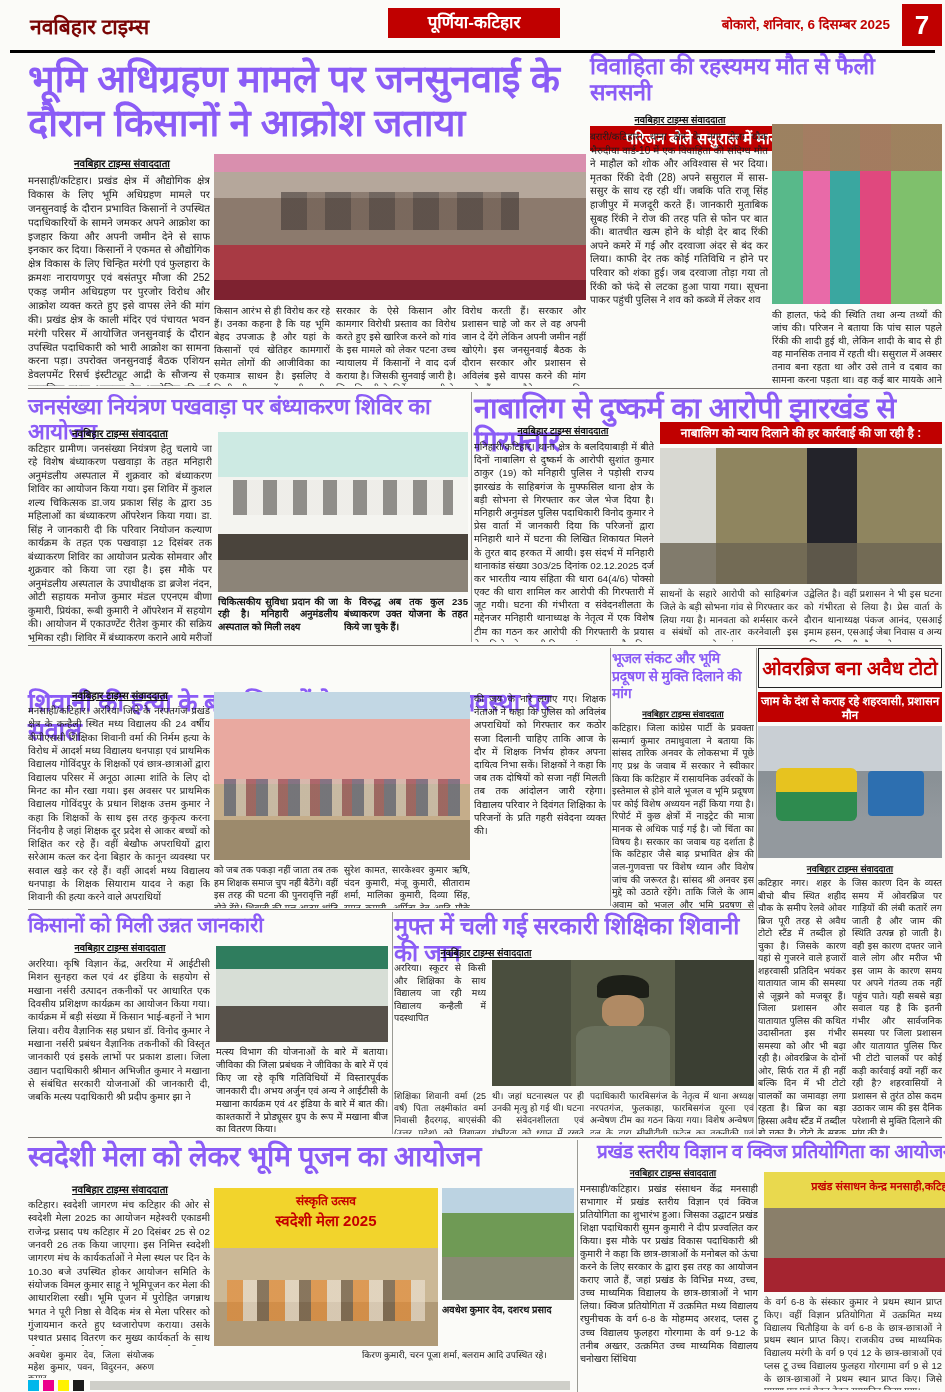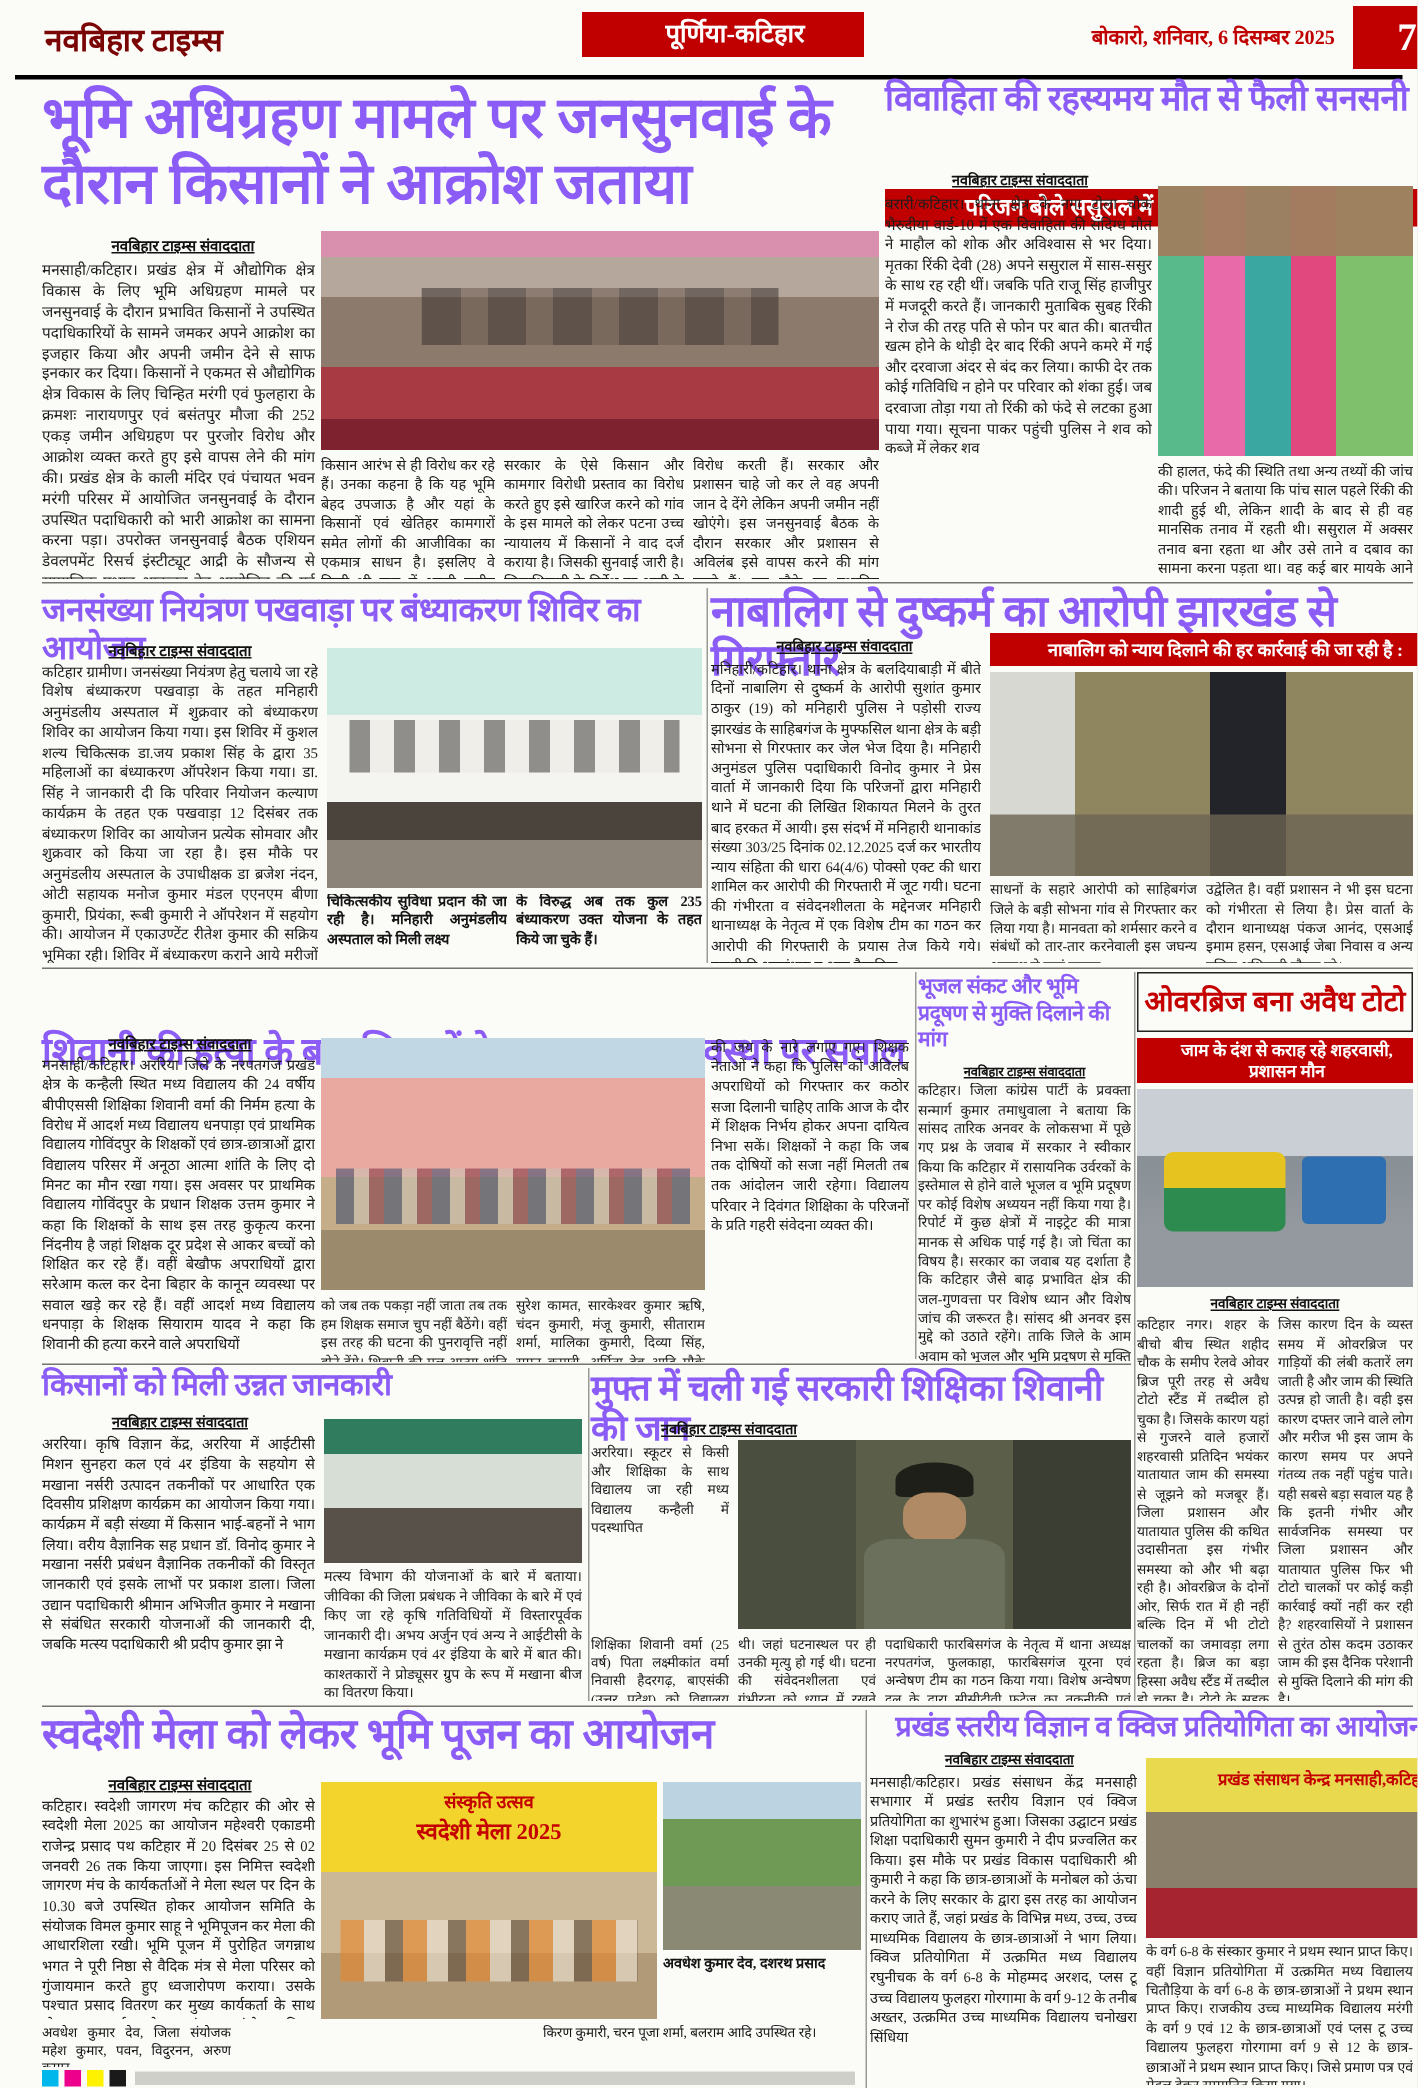--- a/index.html
+++ b/index.html
@@ -1,22 +1,22 @@
 <!DOCTYPE html>
 <html><head>
 <meta charset="utf-8">
 <style>
   html,body{margin:0;padding:0;background:#e8e8e4;}
   .page{position:relative;width:945px;height:1392px;margin:0 auto;background:#fbfbf8;
-        font-family:Liberation Serif, serif;color:#141414;overflow:hidden;}
+        font-family:Liberation Sans, sans-serif;color:#141414;overflow:hidden;}
   .abs{position:absolute;}
   .hl{font-weight:bold;color:#8b5cf6;line-height:1.15;letter-spacing:-.2px;}
   .bt{font-size:10.2px;line-height:1.36;text-align:justify;overflow:hidden;color:#1c1c1c;}
   .by{font-weight:bold;font-size:10px;text-align:center;text-decoration:underline;color:#111;}
-  .rb{background:#c00000;color:#fff;font-weight:bold;text-align:center;overflow:hidden;padding-left:16px;}
+  .rb{background:#c00000;color:#fff;font-weight:bold;text-align:center;overflow:hidden;}
   .ph{position:absolute;overflow:hidden;background:#9a9a92;}
   .cap{font-size:9.6px;font-weight:bold;line-height:1.3;text-align:justify;overflow:hidden;}
   .vrule{position:absolute;width:1px;background:#9a9a94;}
   .hrule{position:absolute;height:1px;background:#77736e;}
   .bannertxt{position:absolute;width:100%;text-align:center;font-weight:bold;color:#c40000;}
 </style>
 </head>
 <body>
 
 <div class="page">

